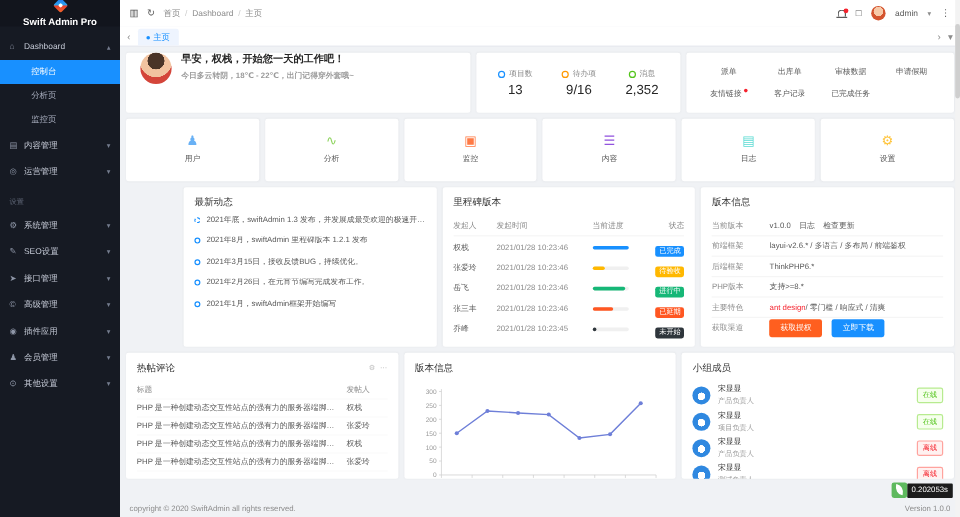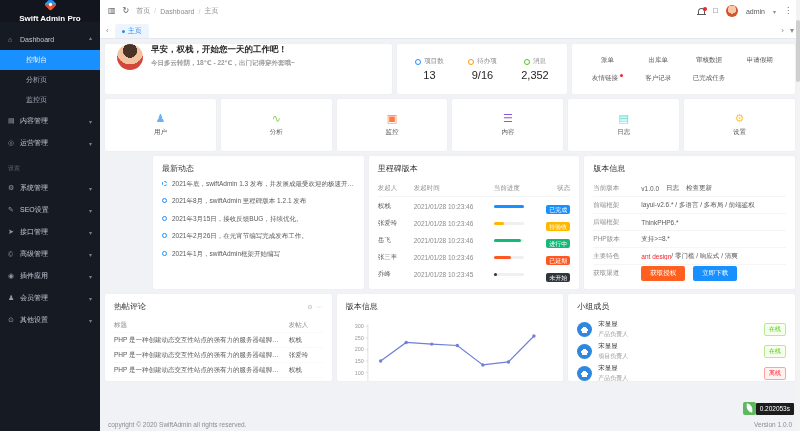--- a/index.html
+++ b/index.html
@@ -65,21 +65,21 @@
   .quick-dot { display:inline-block; width:3px; height:3px; background:#f5222d; border-radius:50%; margin-left:2px; vertical-align:top; }
 
   
   .row2 { display:flex; gap:5px; height:52px; }
   .shortcut { flex:1; display:flex; flex-direction:column; align-items:center; justify-content:center; gap:4px; cursor:pointer; }
   .shortcut-icon { font-size:11px; line-height:1; }
   .shortcut-label { font-size:6.5px; color:#595959; }
 
   
   .row3 { display:flex; gap:5px; height:133px;padding-left:48px; }
-  .row4 { display:flex; gap:5px; height:87px; }
+  .row4 { display:flex; gap:5px; height:105px; }
   .col { flex:1; padding:7px 9px; overflow:hidden; }
   .card-title { font-size:8px; color:#333; margin-bottom:6px; display:flex; align-items:center; }
   .card-title .ct-tools { margin-left:auto; display:flex; gap:4px; font-size:6px; color:#bfbfbf; }
 
   
   .news-item { display:flex; align-items:flex-start; gap:5px; margin-bottom:9px; }
   .news-dot { width:5px; height:5px; border-radius:50%; border:1px solid #1890ff; flex:0 0 5px; margin-top:1px; }
   .news-dot.spin { border-style:dashed; }
   .news-text { font-size:6.5px; color:#595959; line-height:1.3; white-space:nowrap; overflow:hidden; text-overflow:ellipsis; }
 

